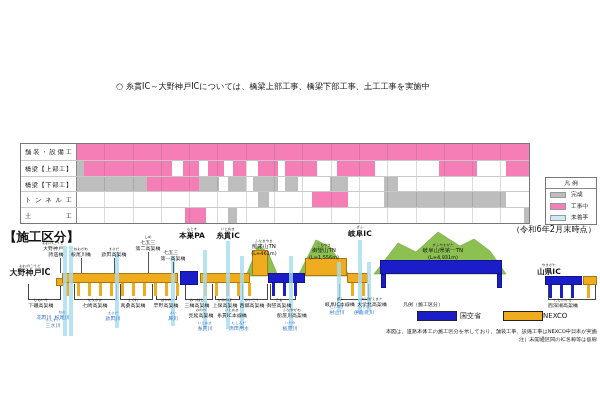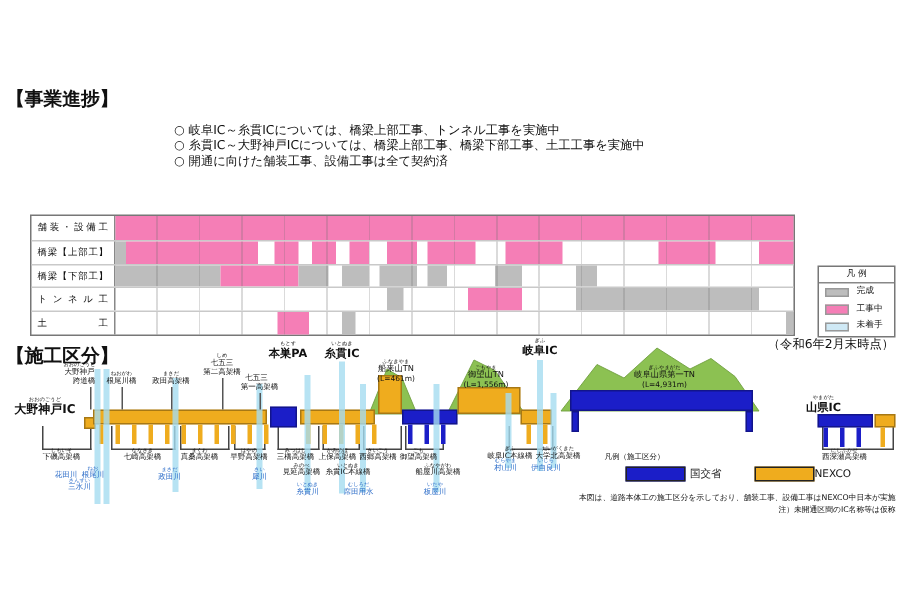--- a/index.html
+++ b/index.html
@@ -6,25 +6,22 @@
   #page{position:relative;width:600px;height:400px;background:#fff;overflow:hidden;
         font-family:"DejaVu Sans","Liberation Sans",sans-serif;color:#111}
   .abs{position:absolute}
   .hd{position:absolute;font-weight:bold;font-size:12.5px;white-space:nowrap}
   .bullet{font-size:8.2px;line-height:10.4px;white-space:nowrap}
 </style>
 </head>
 <body>
 
 <div id="page">
-  <div class="hd" style="left:4px;top:58px">【事業進捗】</div>
   <div class="abs" style="left:116px;top:81px">
-      <div class="bullet">○ 岐阜IC～糸貫ICについては、橋梁上部工事、トンネル工事を実施中</div>
       <div class="bullet">○ 糸貫IC～大野神戸ICについては、橋梁上部工事、橋梁下部工事、土工工事を実施中</div>
-      <div class="bullet">○ 開通に向けた舗装工事、設備工事は全て契約済</div>
     </div>
   <div class="abs" style="left:20px;top:143px;width:508px;border:1px solid #777;background:#fff">
       <div style="position: relative; height: 15.8px; box-sizing: border-box; border-top: none;">
         <div style="position: absolute; left: 0px; top: 0px; bottom: 0px; width: 56px; border-right: 1px solid rgb(136, 136, 136); font-size: 6.3px; line-height: 15px; padding: 0px 4px; box-sizing: border-box; text-align: justify; text-align-last: justify;">舗装・設備工</div>
         <div style="position: absolute; inset: 0px 0px 0px 56px;">
           <div style="position: absolute; left: 0%; width: 100%; top: 0px; bottom: 0px; background: rgb(245, 126, 182);"></div>
           <div style="position: absolute; inset: 0px; background-image: repeating-linear-gradient(to right, transparent 0px, transparent 27.3px, rgba(110, 110, 110, 0.25) 27.3px, rgba(110, 110, 110, 0.25) 28.3px);"></div>
         </div>
       </div>
       <div style="position: relative; height: 15.8px; box-sizing: border-box; border-top: 1px solid rgb(201, 201, 201);">

